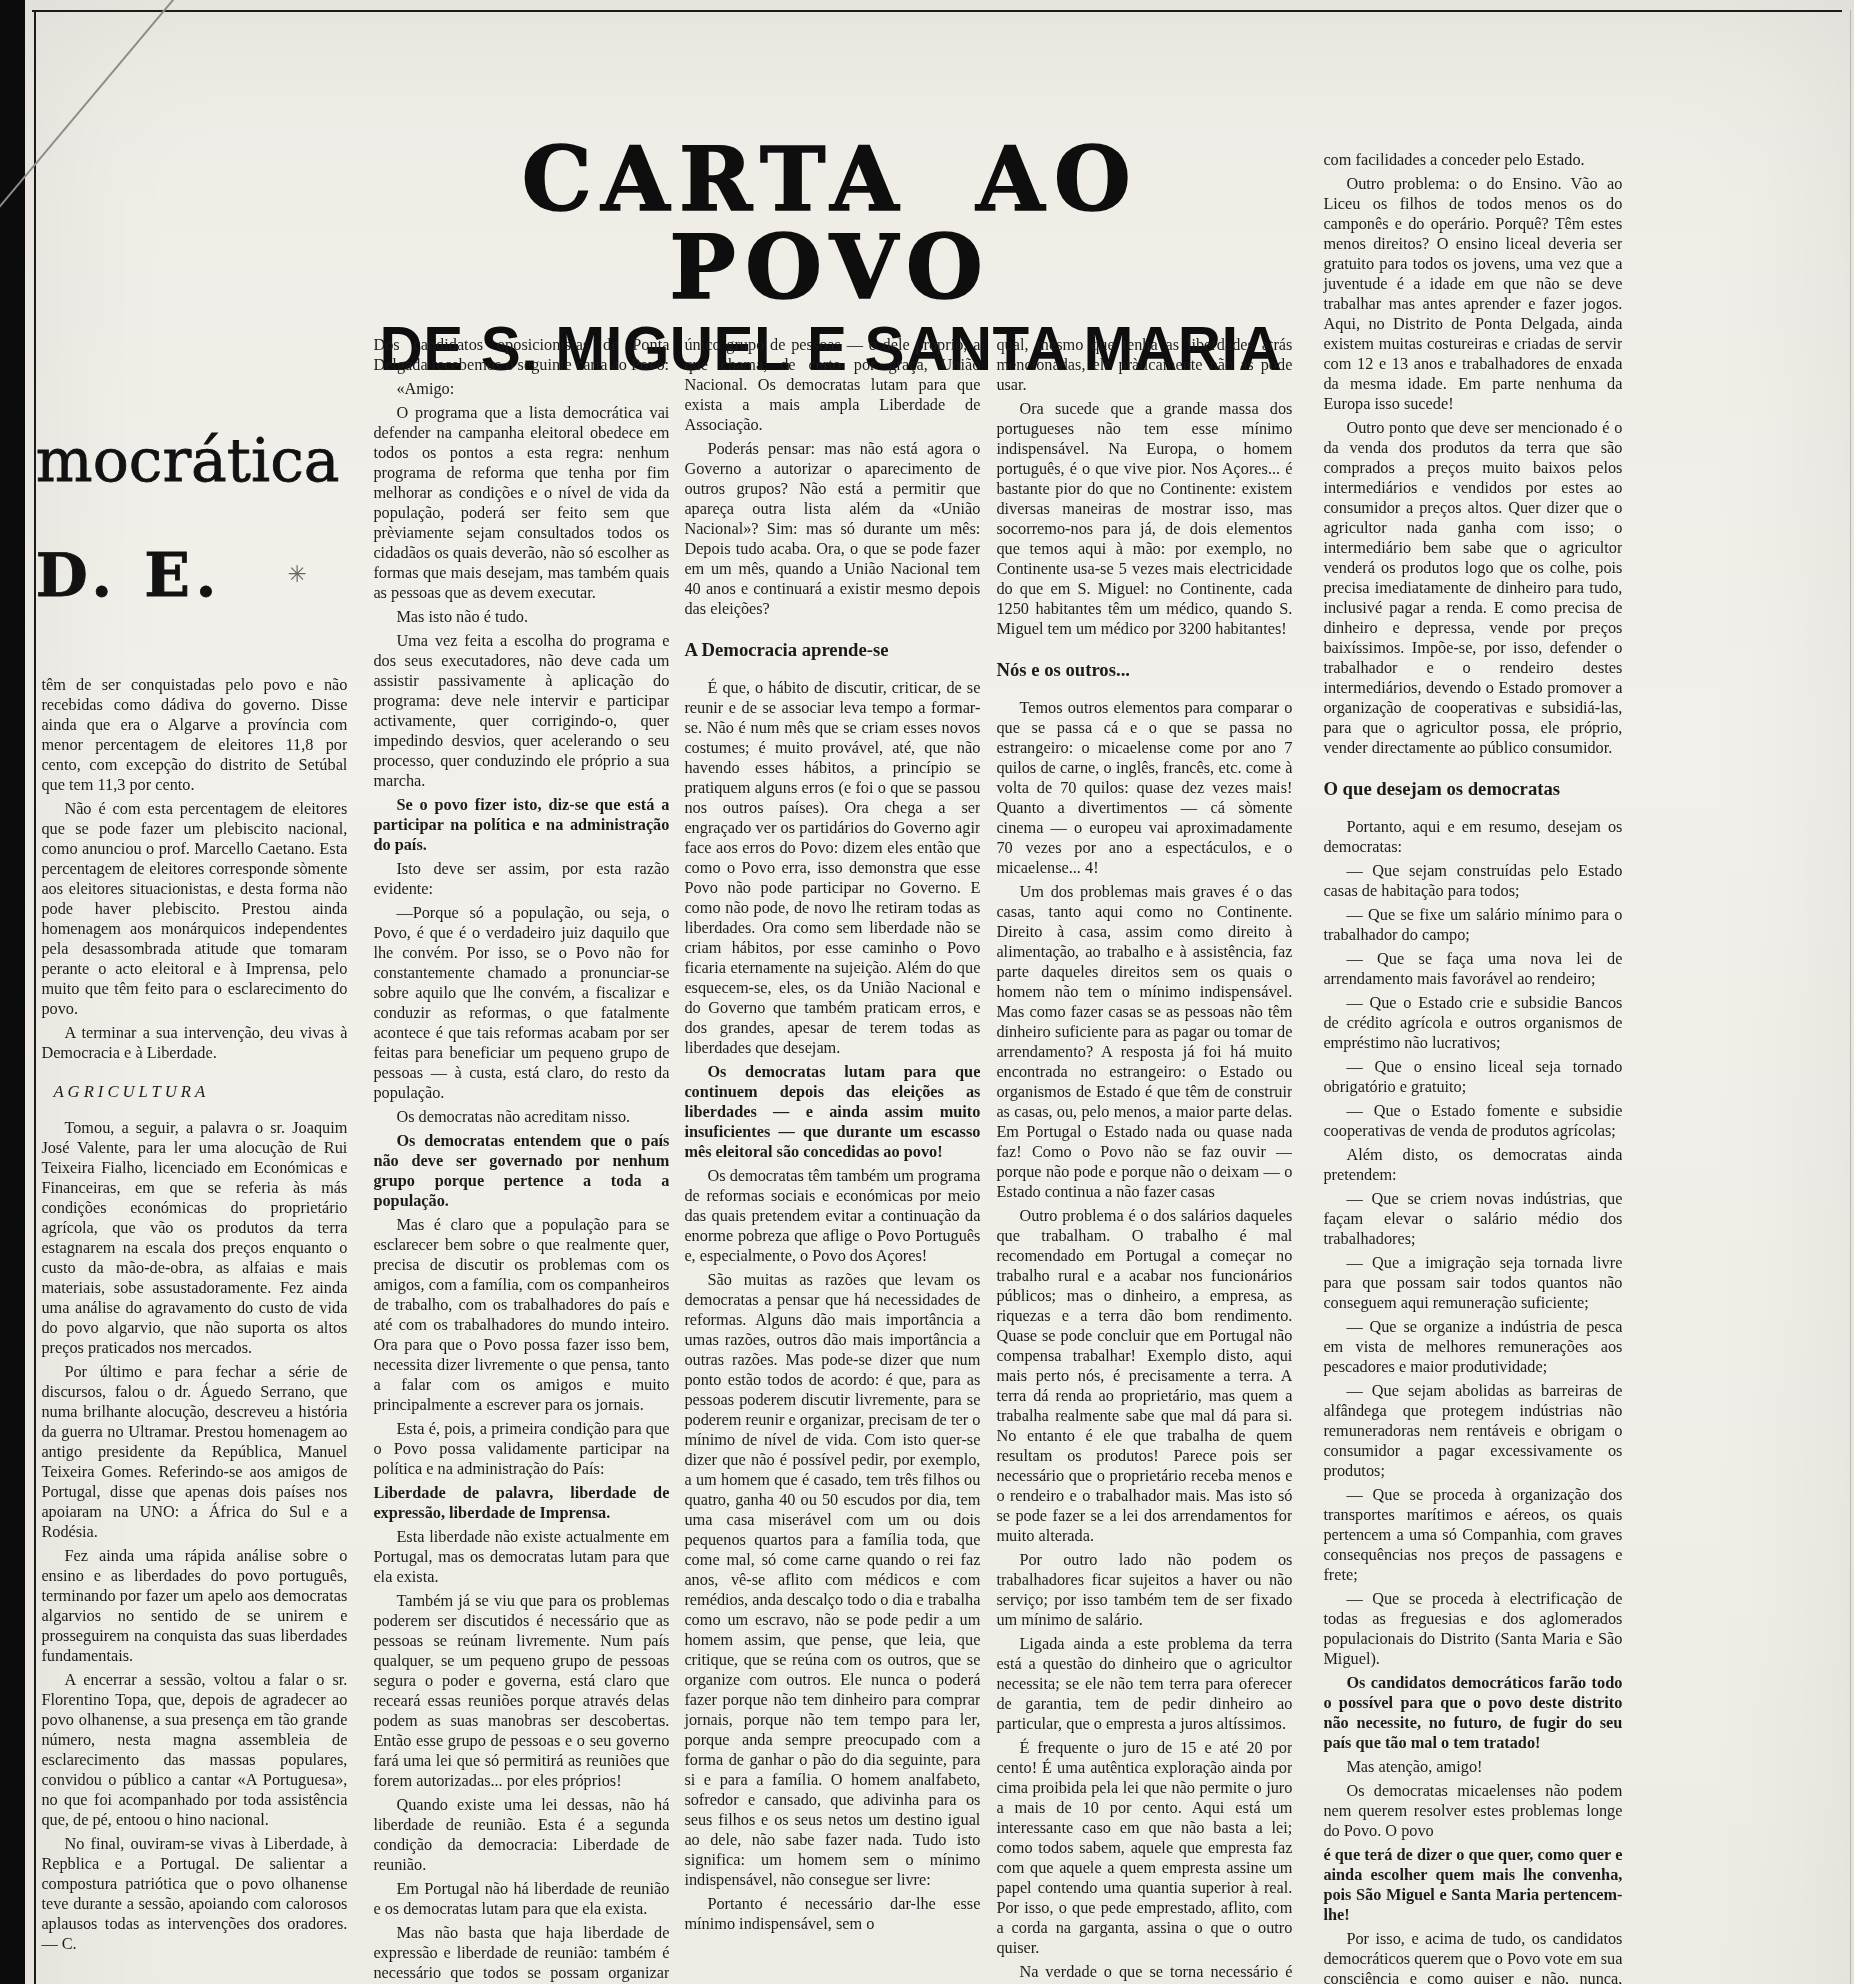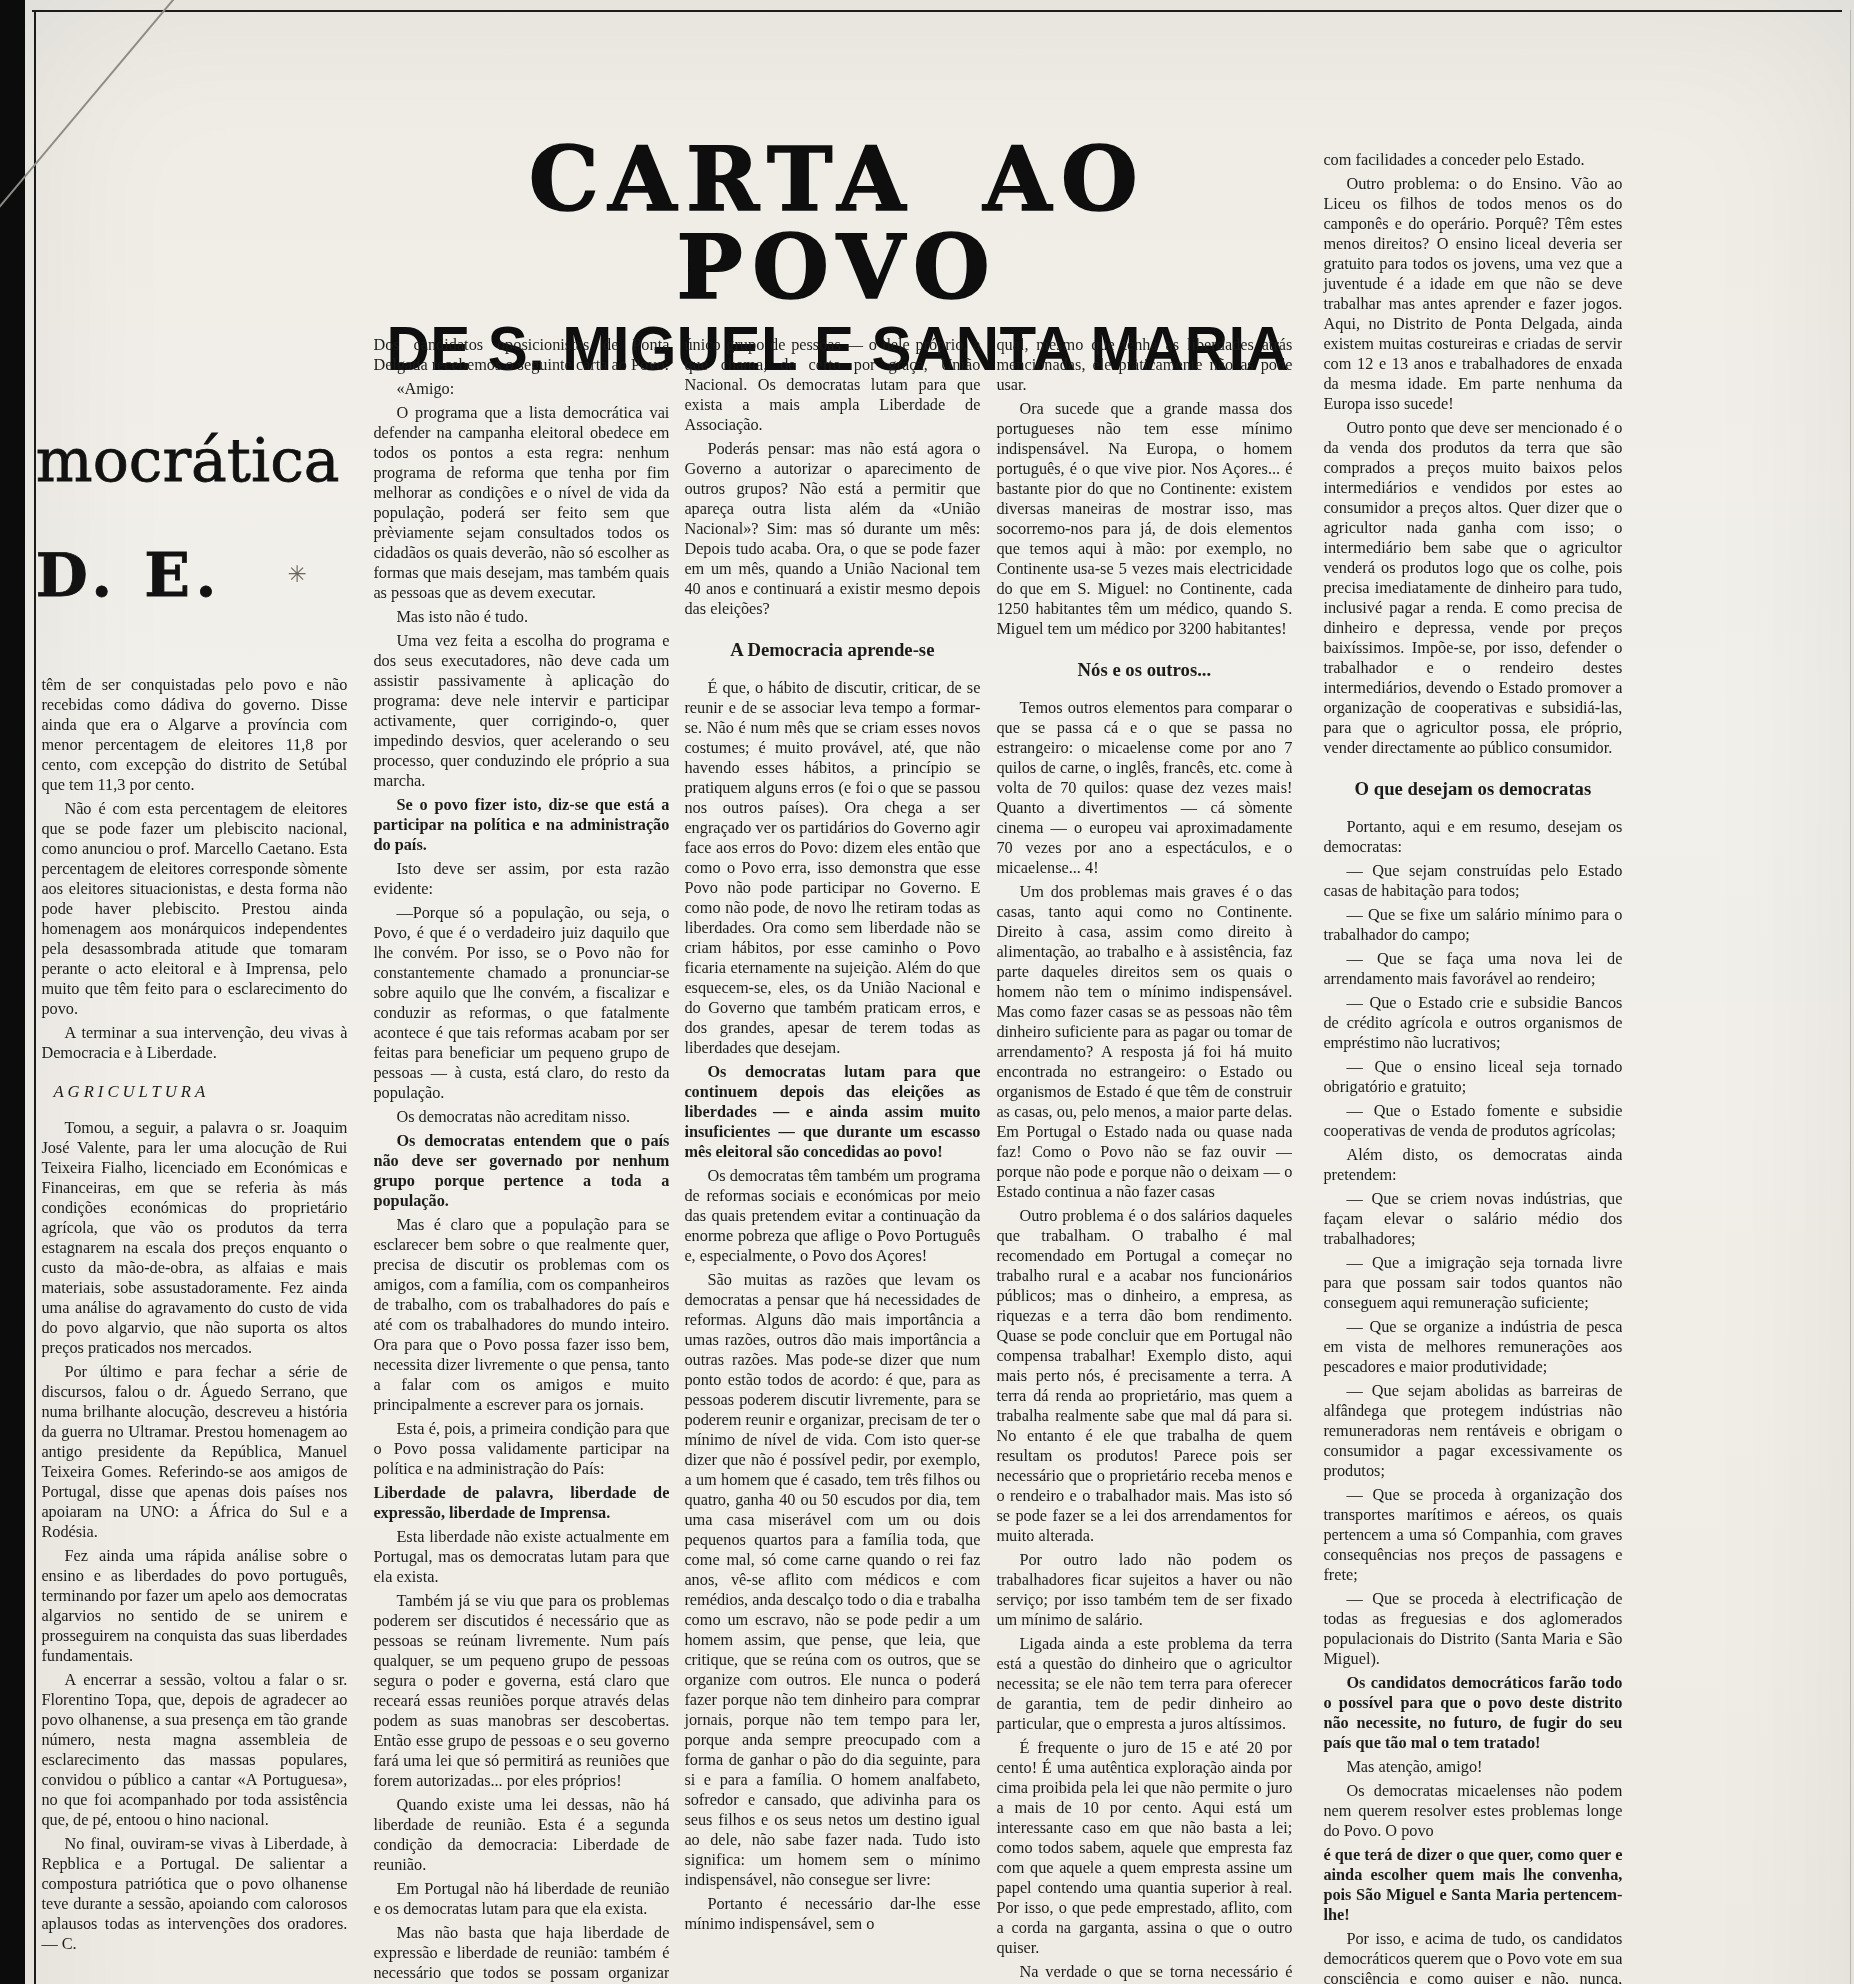--- a/index.html
+++ b/index.html
@@ -8,38 +8,38 @@
   .page{position:absolute;left:25.4px;top:0;width:1829px;height:2617px;
         background:linear-gradient(180deg,#eeece5 0%,#f2f0ea 28%,#efede6 62%,#e9e7df 100%);
         box-shadow:inset 0 0 167px rgba(0,0,0,0.07);}
   .rule-top{position:absolute;left:7.1px;top:10.3px;width:1810px;height:1.6px;background:#1b1b1b;}
   .rule-left{position:absolute;left:8.7px;top:10.3px;width:1.6px;height:2592px;background:#1b1b1b;}
   .rule-right{position:absolute;right:3.2px;top:10.3px;width:1.2px;height:2592px;background:#b9b6ad;}
   .diag{position:absolute;left:187px;top:-48px;width:1.6px;height:405px;background:#8e8c86;
         transform:rotate(40deg);transform-origin:top left;}
 
   
-  .headline-block{position:absolute;left:338px;top:135px;width:949px;text-align:center;}
+  .headline-block{position:absolute;left:331px;top:135px;width:949px;text-align:center;}
   .headline{font-family:"DejaVu Serif",serif;font-weight:700;font-size:88px;line-height:1;
             letter-spacing:9.5px;word-spacing:28px;color:#0e0e0e;-webkit-text-stroke:1.6px #0e0e0e;}
   .subheadline{font-family:"Liberation Sans",sans-serif;font-weight:700;font-size:60px;line-height:1.05;
                letter-spacing:0.4px;color:#0e0e0e;margin-top:5.6px;transform:scaleY(1.06);}
 
   
   .col{position:absolute;width:296px;font-size:16.3px;line-height:20px;overflow:hidden;}
   .col1{left:348px;top:335px;height:2096px;}
   .col2{left:659px;top:335px;height:2096px;}
   .col3{left:971px;top:335px;height:2096px;}
   .col4{left:1298px;top:150px;width:299px;height:2291px;}
 
   .para{margin:0 0 4px;text-align:justify;text-indent:23px;}
   .para.cont{text-indent:0;}
   .para.bold{font-weight:700;}
   .para.bold.cont{text-indent:0;}
-  .para.heading{font-weight:700;text-align:center;text-indent:0;font-size:18.7px;margin:21.4px 0 17.5px;}
+  .para.heading{font-weight:700;text-indent:0;font-size:18.7px;margin:21.4px 0 17.5px;}
   .para.subhead{font-style:italic;text-indent:0;letter-spacing:4px;font-size:16.7px;margin:19px 12px 16px;}
 
   
   .left-article{position:absolute;left:16px;top:0;width:306px;}
   .left-head1{position:absolute;left:-5.6px;top:425px;font-family:"DejaVu Serif",serif;font-weight:400;
               font-size:60px;color:#121212;-webkit-text-stroke:0.8px #121212;white-space:nowrap;}
   .left-head2{position:absolute;left:-5.6px;top:516px;font-family:"DejaVu Serif",serif;font-weight:700;
               font-size:60px;letter-spacing:5.6px;color:#121212;margin-top:24px;-webkit-text-stroke:0.8px #121212;}
   .ornament{position:absolute;left:246px;top:561px;font-family:"DejaVu Sans",sans-serif;
             font-size:23px;color:#6a675f;}

